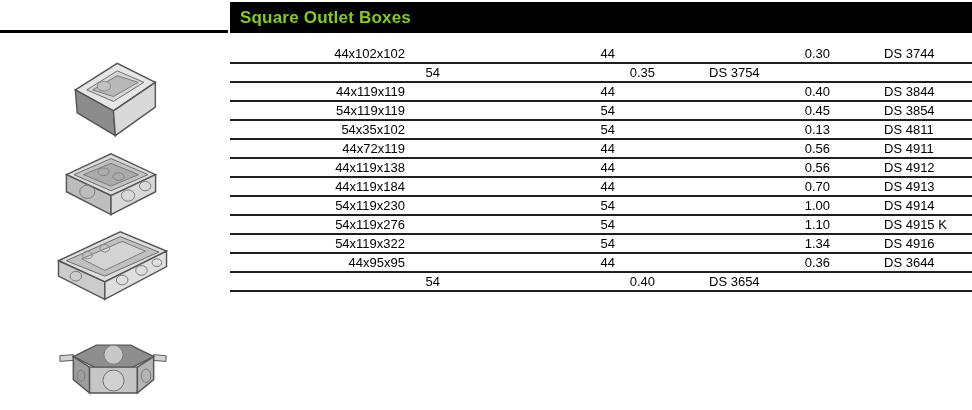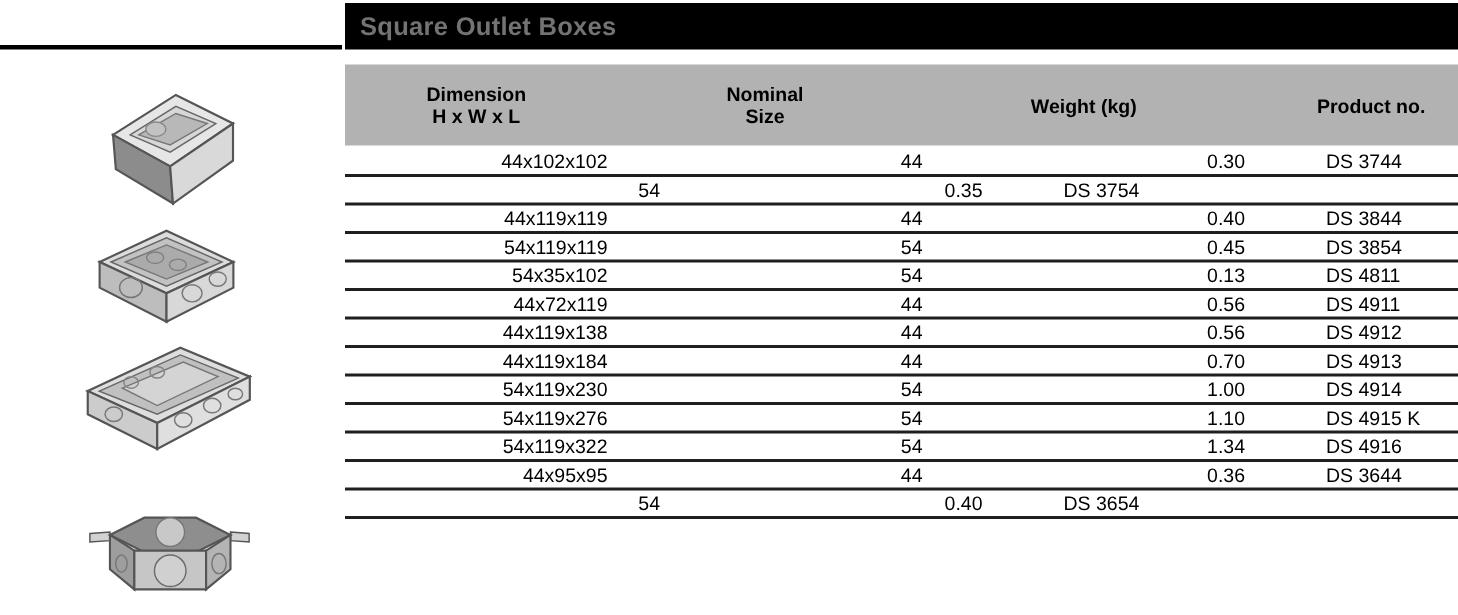--- a/index.html
+++ b/index.html
@@ -4,21 +4,21 @@
 <style>
   html,body { margin:0; padding:0; background:#ffffff; }
   .page {
     position:relative; width:972px; height:410px; background:#ffffff;
     font-family:"Liberation Sans","DejaVu Sans",sans-serif; color:#000;
     overflow:hidden;
   }
   .left-rule { position:absolute; left:0; top:30px; width:228px; height:3px; background:#000; }
   .banner {
     position:absolute; left:230px; top:2px; width:742px; height:31px;
-    background:#000; color:#737373; display:flex; align-items:center;
+    background:#000; color:#84cc16; display:flex; align-items:center;
     box-sizing:border-box; padding-left:10px;
   }
   .banner span { font-size:17px; font-weight:bold; letter-spacing:0.2px; }
 
   .table-wrap { position:absolute; left:230px; top:43px; width:742px; }
   .thead { display:flex; height:54px; background:#b2b2b2; }
   .hcell {
     display:flex; flex-direction:column; justify-content:center; align-items:center;
     font-size:13px; font-weight:bold; line-height:15px; box-sizing:border-box;
   }
@@ -106,38 +106,20 @@
       <polygon points="16,22 33,33 33,60 16,46" fill="#9e9e9e" stroke="#555" stroke-width="1.5"></polygon>
       <polygon points="33,33 83,33 83,60 33,60" fill="#c6c6c6" stroke="#555" stroke-width="1.5"></polygon>
       <circle cx="58" cy="47" r="11" fill="#d0d0d0" stroke="#6a6a6a" stroke-width="1"></circle>
       <polygon points="83,33 100,22 100,46 83,60" fill="#b4b4b4" stroke="#555" stroke-width="1.5"></polygon>
       <ellipse cx="92" cy="42" rx="5" ry="7" fill="none" stroke="#777" stroke-width="1"></ellipse>
       <ellipse cx="24" cy="42" rx="4" ry="6" fill="none" stroke="#777" stroke-width="1"></ellipse>
     </svg>
   </div>
 
   <div class="table-wrap">
-    <div class="thead">
-      <div class="hcell c0">
-        <span>Dimension</span>
-        <span>H x W x L</span>
-      </div>
-      <div class="hcell c1">
-        <span>Nominal</span>
-        <span>Size</span>
-      </div>
-      <div class="hcell c2">
-        <span>Weight (kg)</span>
-
-      </div>
-      <div class="hcell c3">
-        <span>Product no.</span>
-
-      </div>
-    </div>
     <div class="tbody" id="tbody">
         <div class="trow">
           <div class="tcell c0">44x102x102</div>
           <div class="tcell c1">44</div>
           <div class="tcell c2">0.30</div>
           <div class="tcell c3">DS 3744</div>
         </div>
         <div class="trow">
           <div class="tcell c1">54</div>
           <div class="tcell c2">0.35</div>

